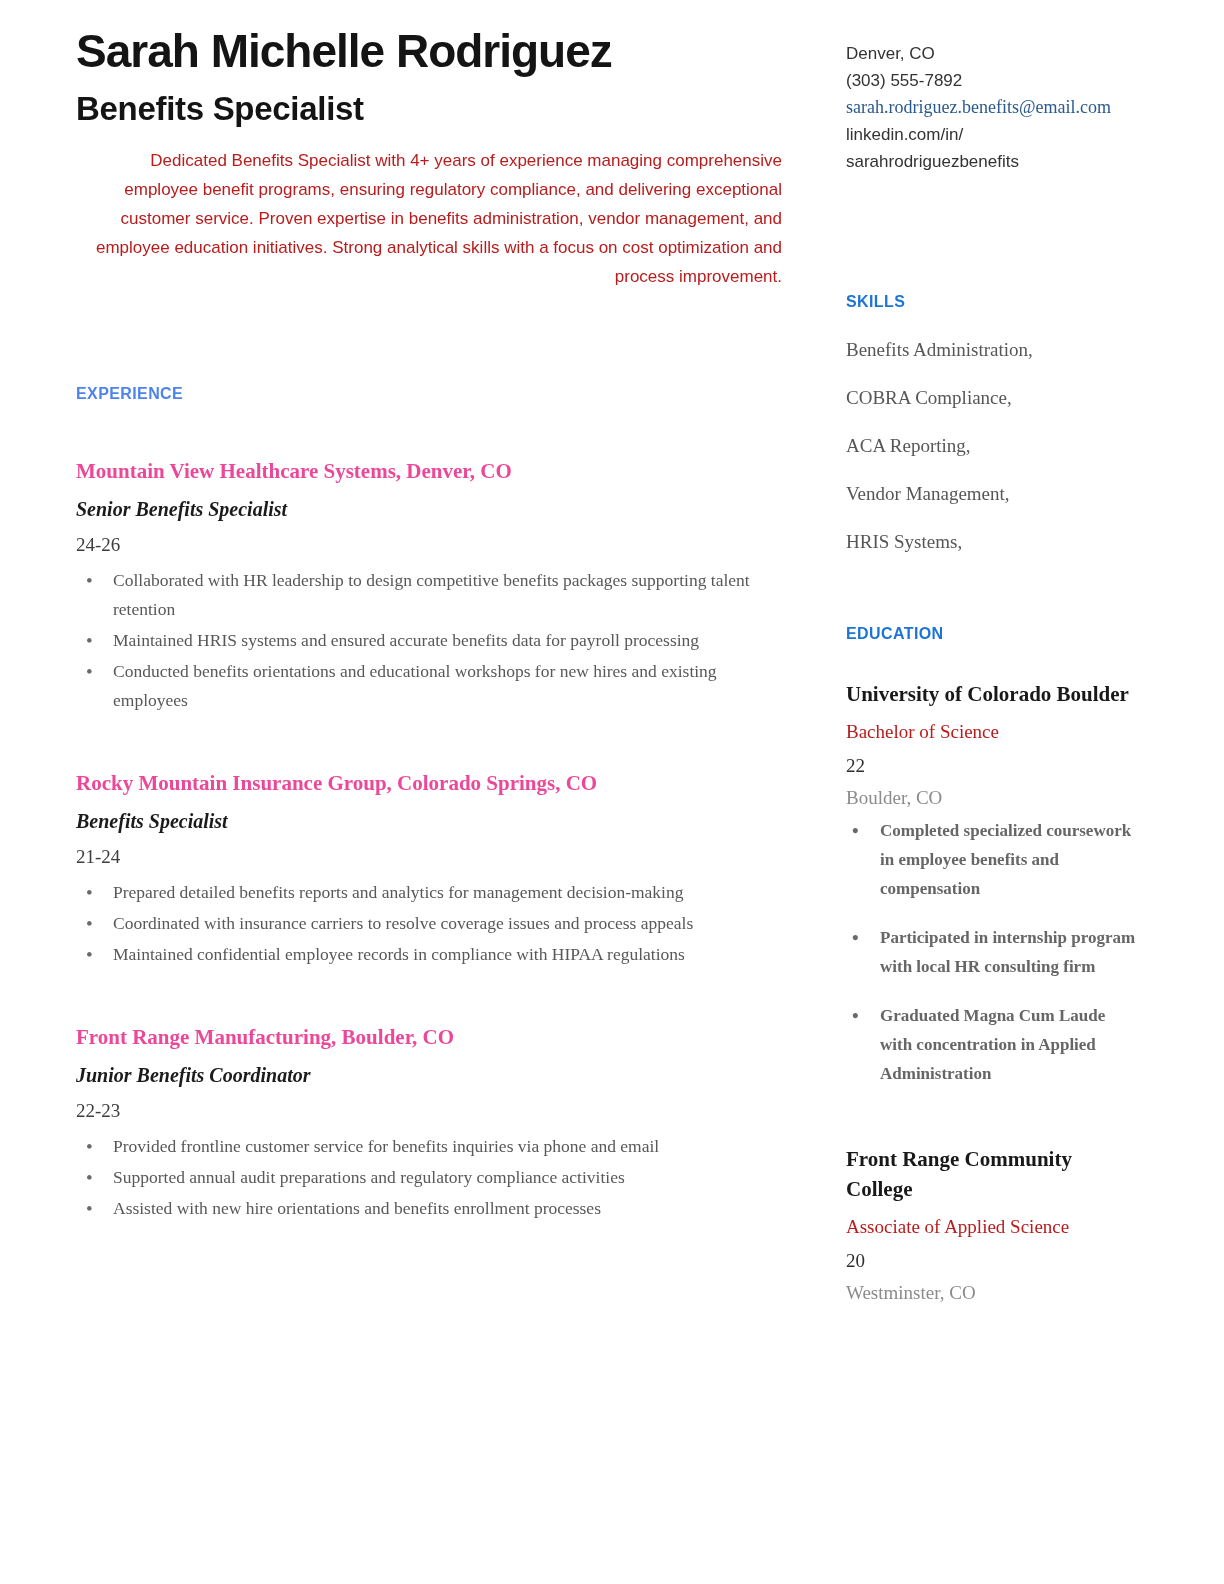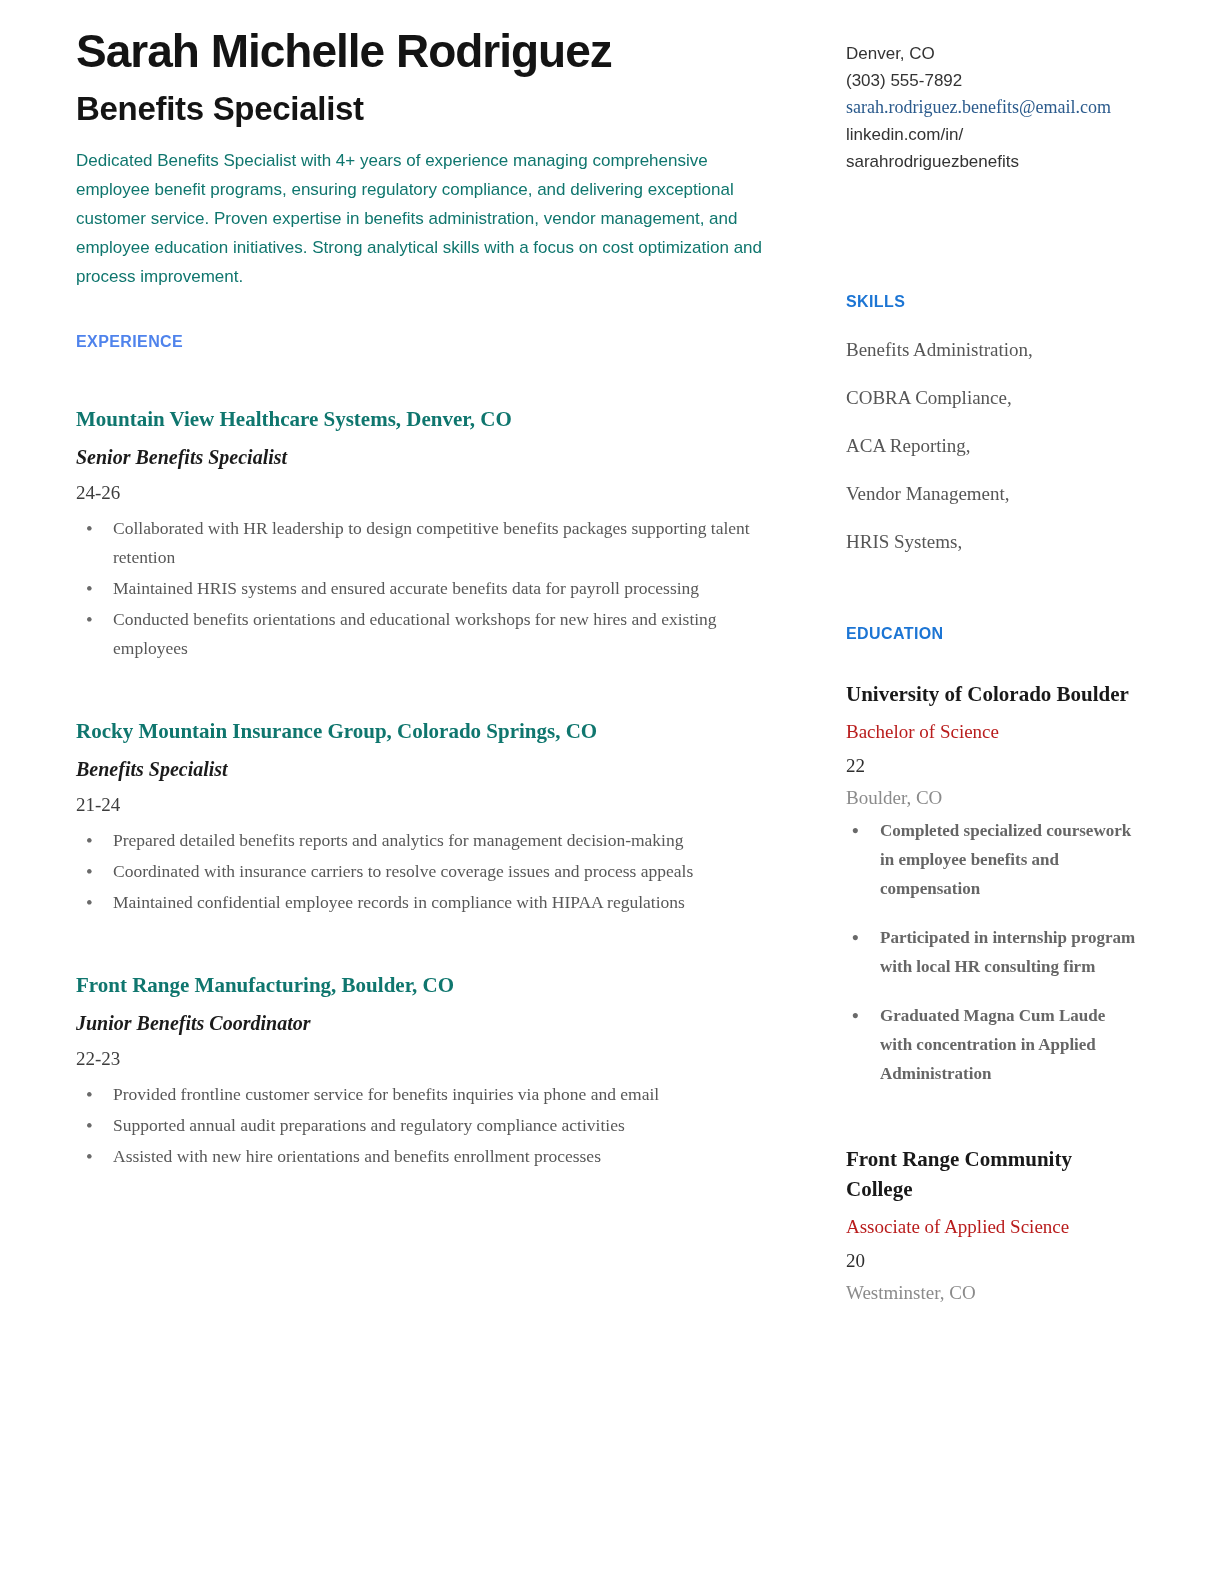--- a/index.html
+++ b/index.html
@@ -19,46 +19,46 @@
     margin-top:14px;
     font-size:46px; font-weight:700; line-height:1.12;
     letter-spacing:-1px; color:#141414;
   }
   .job-title-main {
     margin-top:12px;
     font-size:33px; font-weight:700; letter-spacing:-0.3px; color:#141414;
   }
   .summary {
     margin-top:18px; max-width:706px;
-    font-size:17px; line-height:29px; color:#0f766e;
+    font-size:17px; line-height:29px; color:#b91c1c;text-align:right;
   }
 
   
   .contact { margin-top:28px; font-size:17px; line-height:27px; color:#333; }
   .contact .line { display:block; }
   .contact .email {
     font-family:"Liberation Serif", serif;
     font-size:18px; color:#2a5a8c; word-break:break-all; line-height:27px;
     text-decoration:none; display:block;
   }
 
   
   .sec-heading {
     font-size:16px; font-weight:700; letter-spacing:0.4px;
   }
-  .sec-heading.experience { color:#4f83ec; margin-top:42px; }
+  .sec-heading.experience { color:#4f83ec; margin-top:94px; }
   .sec-heading.skills    { color:#1c75d4; margin-top:118px; }
   .sec-heading.education { color:#1c75d4; margin-top:72px; }
 
   
   .job { margin-top:56px; }
   .job:first-of-type { margin-top:36px; }
   .company {
     font-family:"Liberation Serif", serif;
-    font-size:21px; font-weight:700; color:#0f766e;
+    font-size:21px; font-weight:700; color:#ec4899;
   }
   .role {
     margin-top:14px;
     font-family:"Liberation Serif", serif;
     font-size:20px; font-weight:700; font-style:italic; color:#1b1b1b;
   }
   .dates {
     margin-top:13px;
     font-family:"Liberation Serif", serif;
     font-size:19px; color:#3d3d3d;

